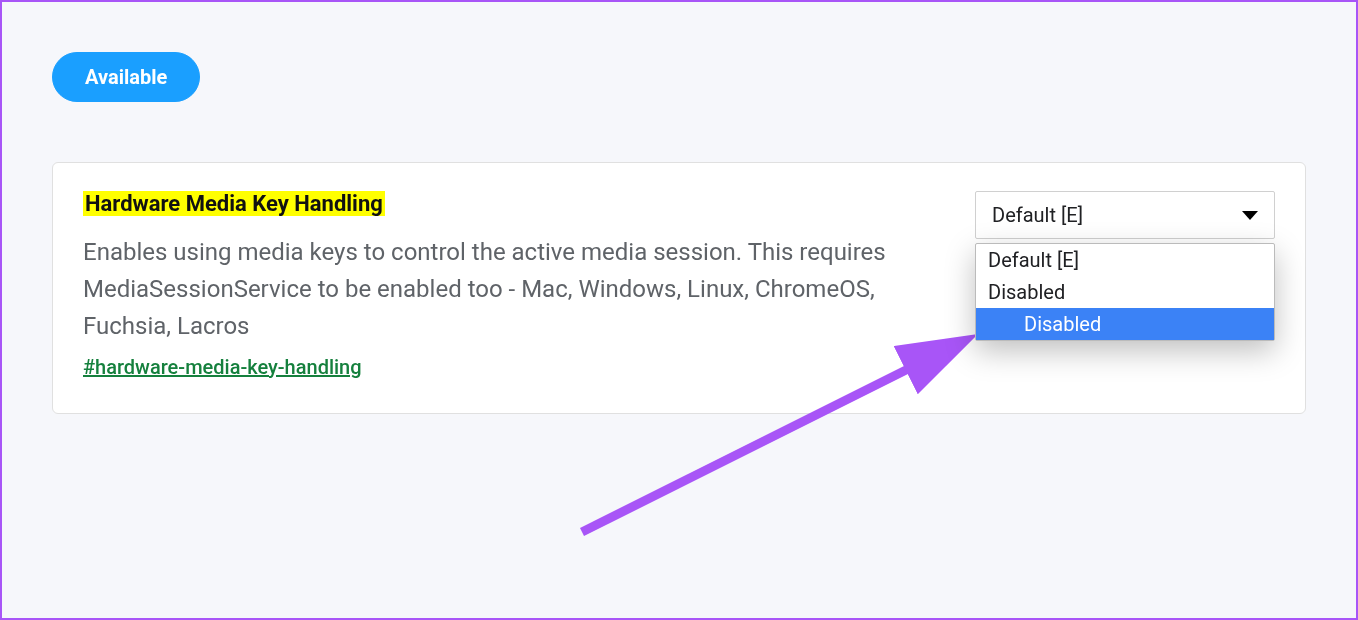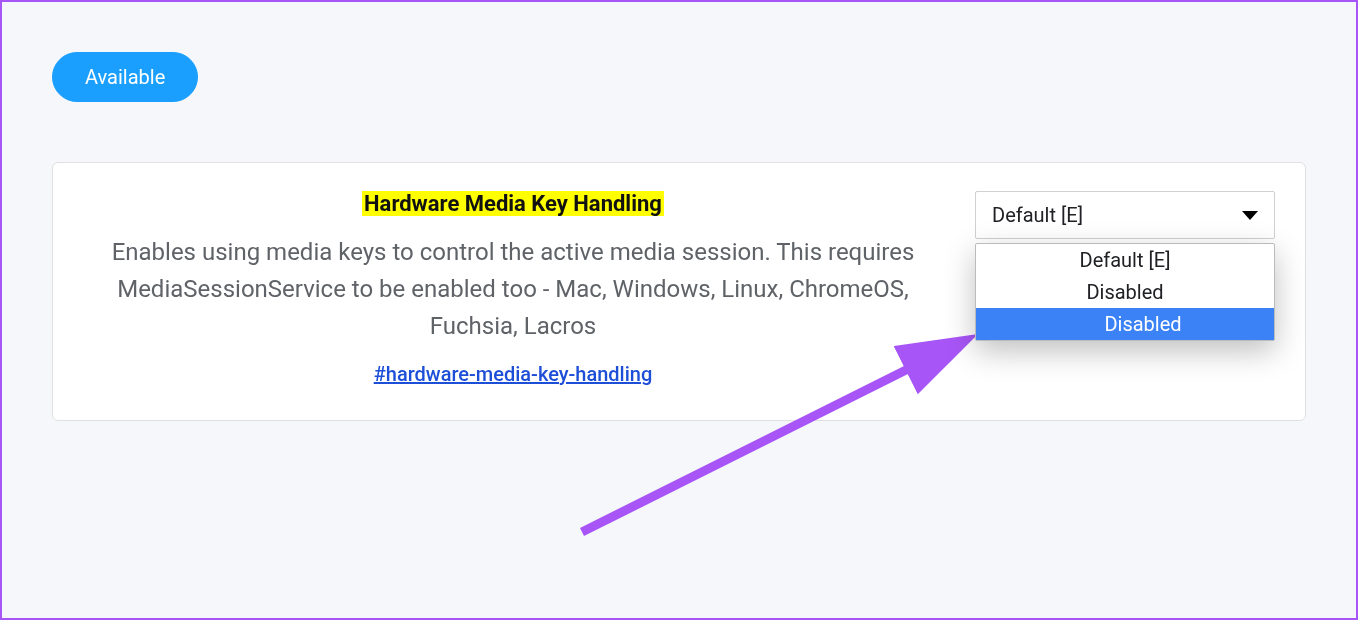--- a/index.html
+++ b/index.html
@@ -21,21 +21,21 @@
     }
     .tabs {
       display: flex;
       gap: 12px;
       margin-bottom: 60px;
     }
     .tab {
       padding: 12px 32px;
       border-radius: 50px;
       font-size: 20px;
-      font-weight: 400;
+      font-weight: 700;
       cursor: pointer;
       border: 1px solid #ccc;
       background: #fff;
       color: #333;
     }
     .tab.active {
       background: #1a9fff;
       color: #fff;
       border: 1px solid #1a9fff;
     }
@@ -44,21 +44,20 @@
       border: 1px solid #e0e0e0;
       border-radius: 6px;
       padding: 28px 30px 34px 30px;
       position: relative;
     }
     .card-content {
       display: flex;
       justify-content: space-between;
       align-items: flex-start;
       gap: 20px;
-      text-align: center;
     }
     .card-left {
       flex: 1;
       max-width: 860px;
     }
     .flag-title {
       font-size: 22px;
       font-weight: 700;
       color: #111;
       background: #ffff00;
@@ -66,23 +65,23 @@
       padding: 0 2px;
     }
     .flag-desc {
       font-size: 24px;
       color: #5f6368;
       margin-top: 18px;
       line-height: 1.55;
     }
     .flag-link {
       display: inline-block;
-      margin-top: 16px;
+      margin-top: 9px;
       font-size: 20px;
-      color: #1d4ed8;
+      color: #15803d;
       text-decoration: underline;
       font-weight: 500;
     }
     .dropdown-wrap {
       position: relative;
       width: 300px;
     }
     .dropdown-select {
       width: 100%;
       height: 48px;

